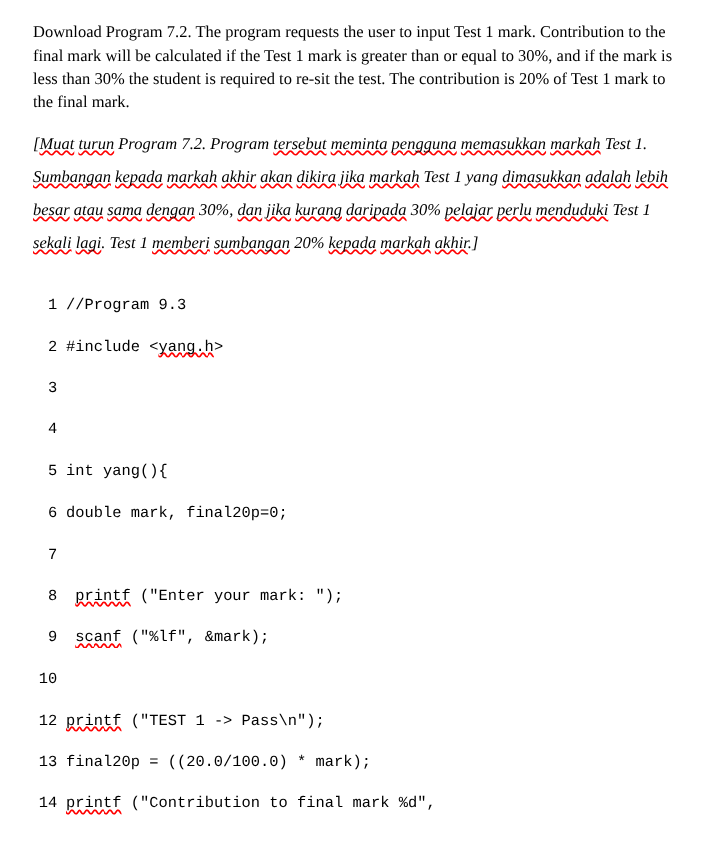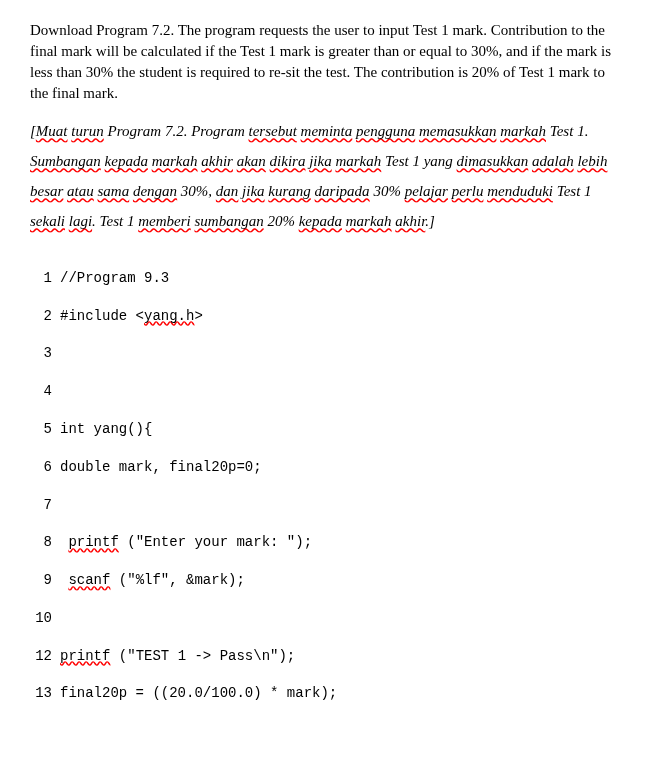--- a/index.html
+++ b/index.html
@@ -60,20 +60,21 @@
 <div class="code-line"><span class="line-num">3</span></div>
 <div class="code-line"><span class="line-num">4</span><span></span></div>
 <div class="code-line"><span class="line-num">5</span><span>int yang(){</span></div>
 <div class="code-line"><span class="line-num">6</span><span>double mark, final20p=0;</span></div>
 <div class="code-line"><span class="line-num">7</span><span></span></div>
 <div class="code-line"><span class="line-num">8</span><span><span> </span><span class="spell-error">printf</span><span> ("Enter your mark: ");</span></span></div>
 <div class="code-line"><span class="line-num">9</span><span><span> </span><span class="spell-error">scanf</span><span> ("%lf", &amp;mark);</span></span></div>
 <div class="code-line"><span class="line-num">10</span><span></span></div>
 <div class="code-line"><span class="line-num">12</span><span><span class="spell-error">printf</span><span> ("TEST 1 -&gt; Pass\n");</span></span></div>
 <div class="code-line"><span class="line-num">13</span><span>final20p = ((20.0/100.0) * mark);</span></div>
+<div class="code-line"><span class="line-num">14</span><span><span class="spell-error">printf</span><span> ("Contribution to final mark %d",</span></span></div>
 
 
 
 
 
 
 
 </div>
 
 </body></html>

